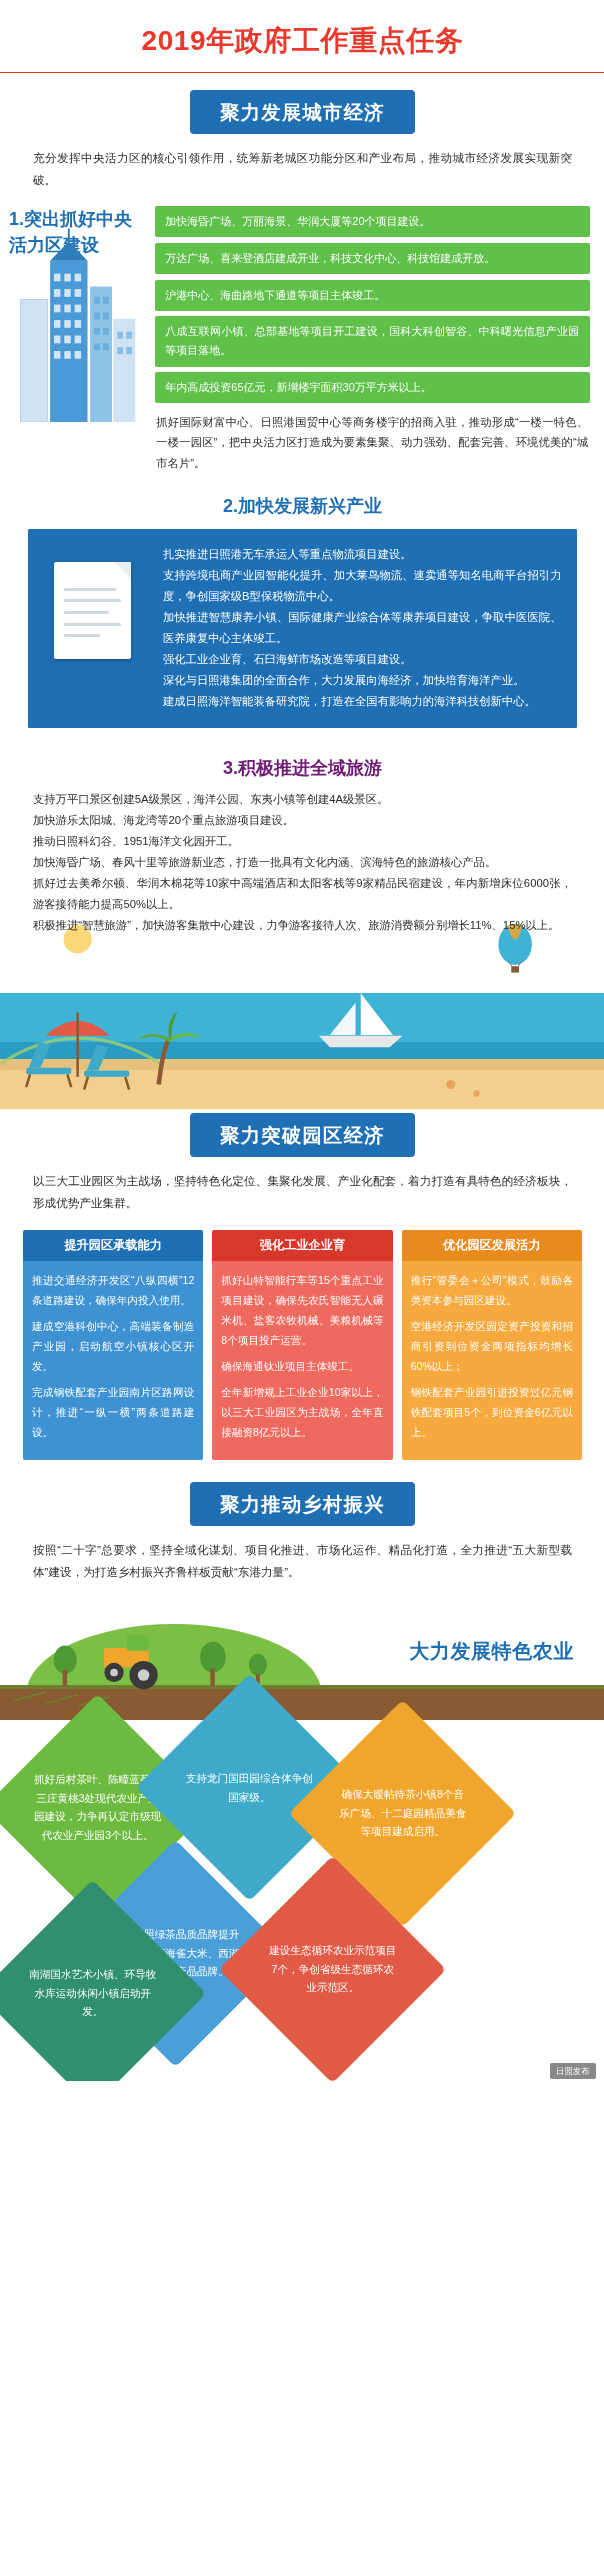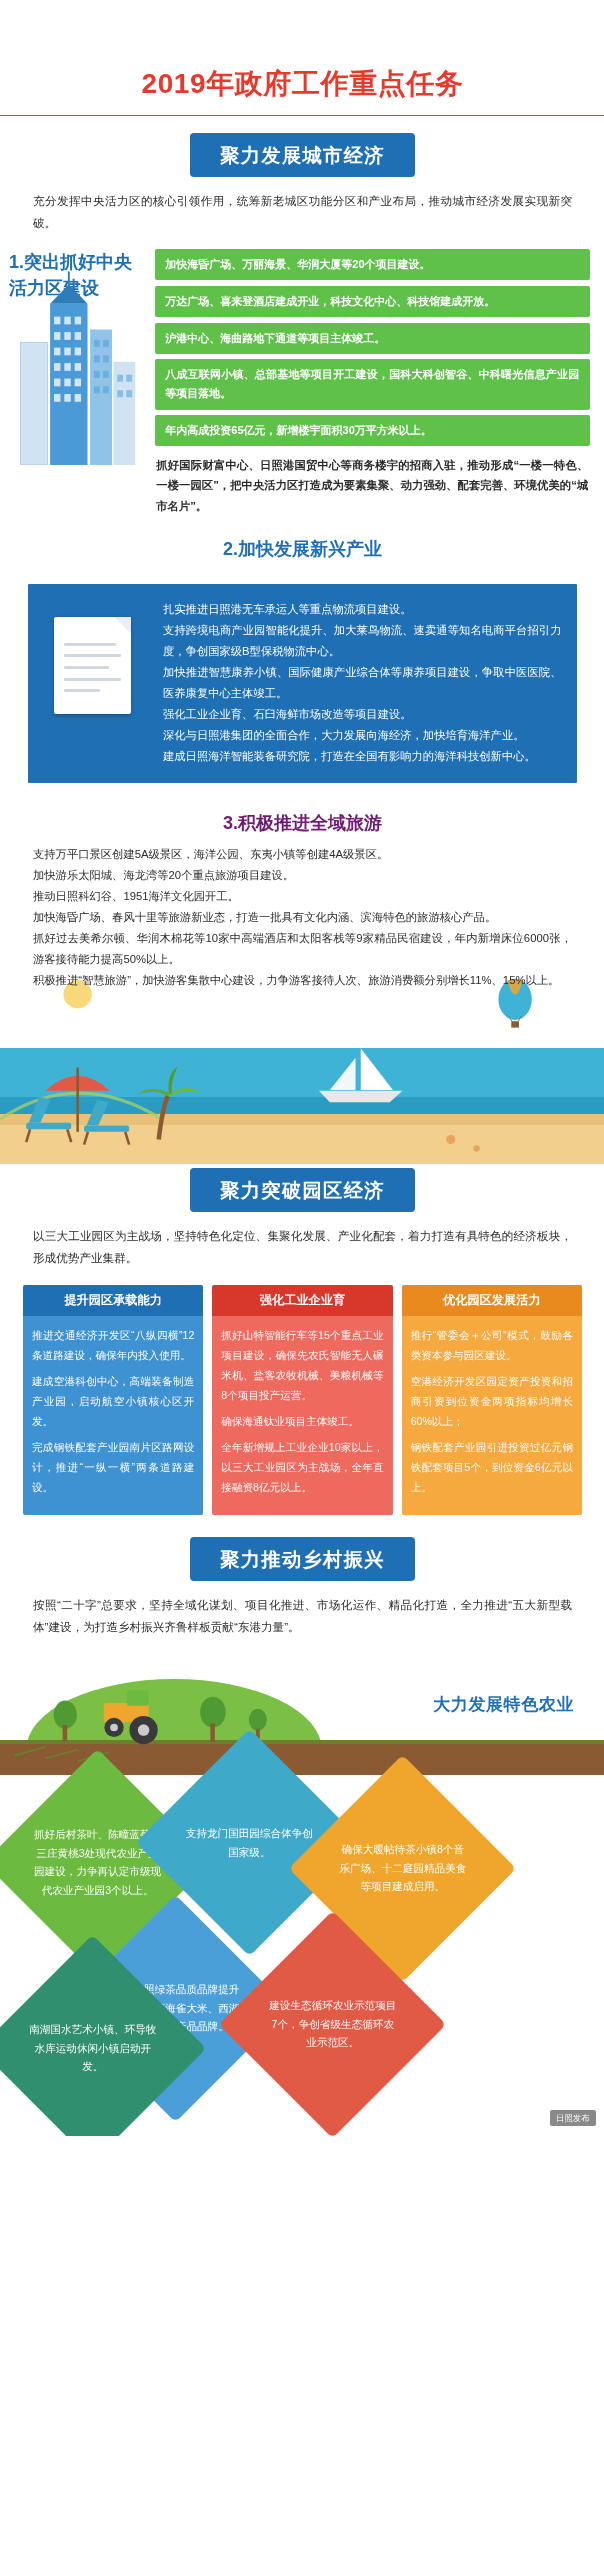--- a/index.html
+++ b/index.html
@@ -12,21 +12,20 @@
   .page { width: 605px; position: relative; overflow: hidden; }
 
   
   .main-title {
     text-align: center;
     padding: 22px 0 11.6px;
     font-size: 28px;
     font-weight: bold;
     color: #e8392c;
     letter-spacing: 0.6px;
-    margin-top: 43px;
   }
   .title-rule {
     height: 1.9px;
     background: #e8392c;
     margin: 0 auto 16.7px;
     width: 100%;
   }
 
   
   .banner-wrap { text-align: center; margin: 3.9px 0 10.3px; }
@@ -54,21 +53,21 @@
   .sec1-head {
     font-size: 18px;
     font-weight: bold;
     color: #1f6fb4;
     line-height: 26px;
     padding-left: 9px;
     width: 135px;
   }
   .sec1-body { display: flex; align-items: flex-start; }
   .sec1-left { width: 155px; position: relative; min-height: 219px; }
-  .sec1-right { flex: 1; padding-right: 15.5px; font-weight: bold; }
+  .sec1-right { flex: 1; padding-right: 15.5px; }
   .greenbar {
     background: #5fc04a;
     color: #fff;
     font-size: 11px;
     line-height: 19.3px;
     padding: 5.8px 10.3px;
     margin-bottom: 5.8px;
     border-radius: 1.9px;
     text-align: justify;
   }
@@ -82,21 +81,21 @@
 
   
   .buildings { position: absolute; left: 14px; top: 15.5px; width: 129px; height: 200px; }
 
   
   .sec2-head {
     text-align: center;
     font-size: 18px;
     font-weight: bold;
     color: #1f6fb4;
-    padding: 14px 0 23px;
+    padding: 14px 0 11px;
   }
   .sec2-box {
     background: #1f6fb4;
     color: #fff;
     margin: 0 28px 16.7px;
     padding: 15.5px 15.5px 15.5px 135px;
     position: relative;
     font-size: 11.3px;
     line-height: 21px;
     text-align: justify;
@@ -184,21 +183,21 @@
     height: 122px;
     margin-top: 3.9px;
     overflow: hidden;
   }
   .farm-sky { position: absolute; inset: 0; background: #ffffff; }
   .farm-hill { position: absolute; left: 26px; top: 26px; width: 296px; height: 77px; background: #7cbf45; border-radius: 148px 148px 0 0 / 71px 71px 0 0; }
   .farm-soil { position: absolute; left: 0; right: 0; bottom: 0; height: 31px; background: #8a5a33; }
   .farm-soil2 { position: absolute; left: 0; right: 0; bottom: 26px; height: 9px; background: #6f7d2e; }
   .big-farm-title {
     position: absolute; right: 31px; top: 40px;
-    font-size: 17px; font-weight: bold; color: #1f6fb4;
+    font-size: 20px; font-weight: bold; color: #1f6fb4;
     letter-spacing: 0.6px;
   }
 
   
   .diamonds { position: relative; height: 361px; }
   .dia {
     position: absolute;
     width: 161px; height: 161px;
     transform: rotate(45deg);
     border-radius: 6.4px;
@@ -214,21 +213,21 @@
     text-align: center;
   }
   .d1 { background: #6cba3f; left: 16.7px; top: 6.4px; }
   .d2 { background: #3fa9c9; left: 169px; top: -13px; }
   .d3 { background: #f0a62c; left: 322px; top: 13px; }
   .d4 { background: #4a9fd8; left: 95px; top: 153px; }
   .d5 { background: #e05a46; left: 252px; top: 169px; }
   .d7 { background: #2f8f6f; left: 11.6px; top: 193px; }
 
   .footer-badge {
-    position: absolute; right: 9px; bottom: 10px;
+    position: absolute; right: 9px; bottom: 2px;
     background: rgba(40,40,40,.55);
     color: #fff; font-size: 8.4px;
     padding: 2.6px 6.4px; border-radius: 1.9px;
   }
 </style>
 </head>
 <body>
 
 <div class="page">
 

